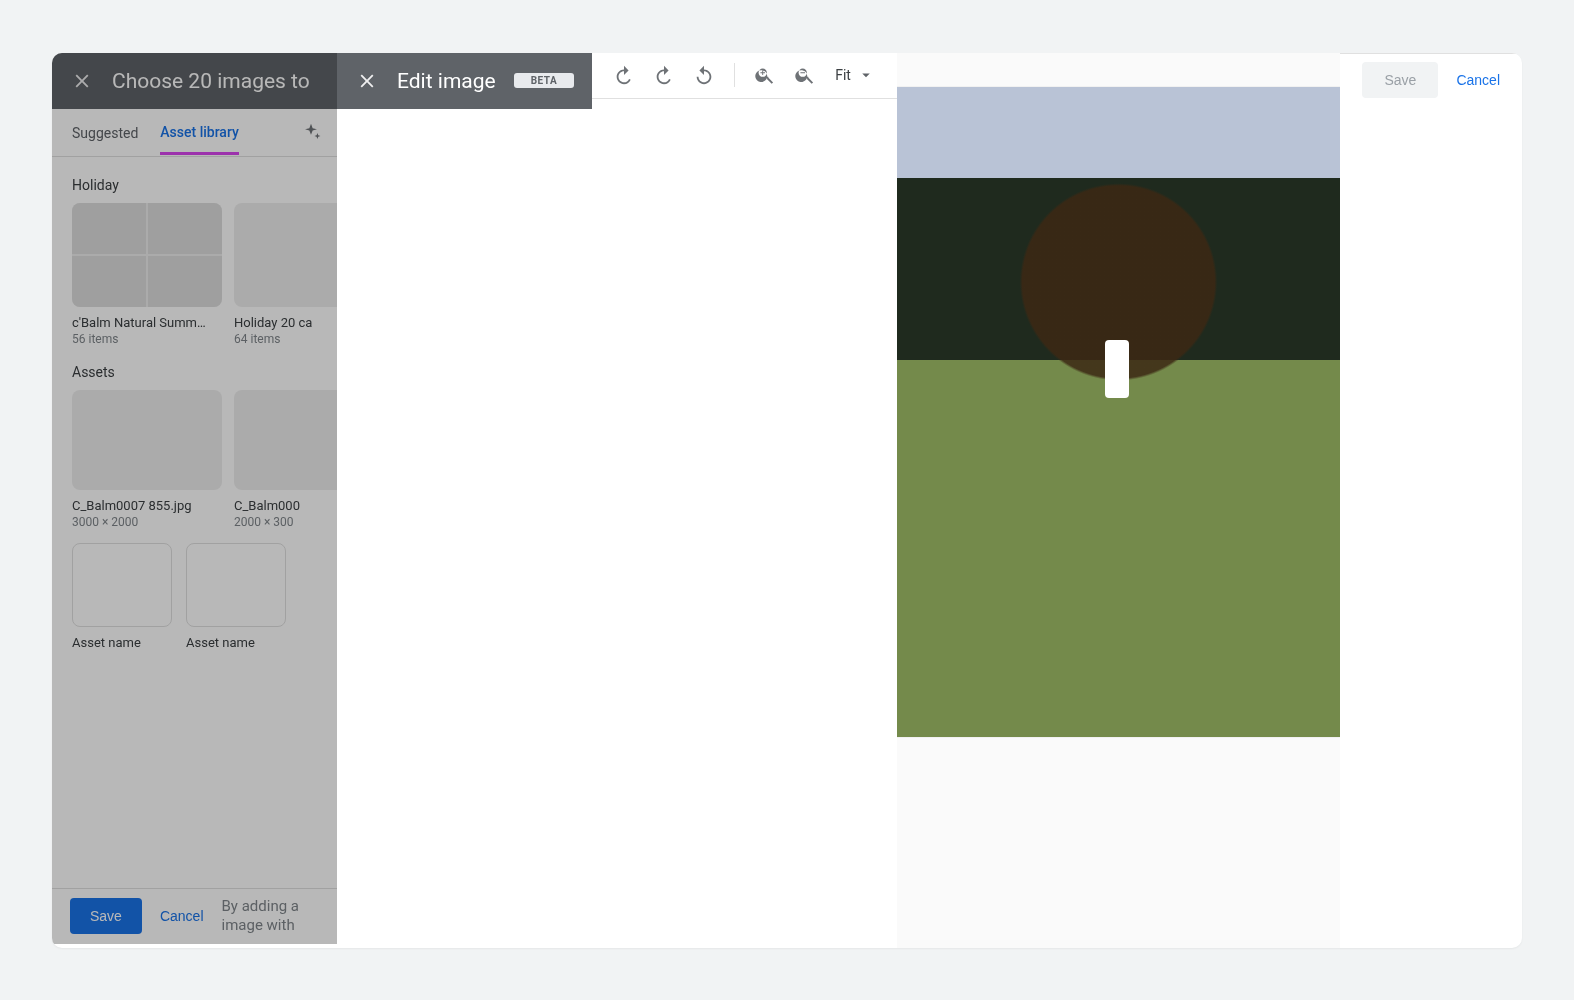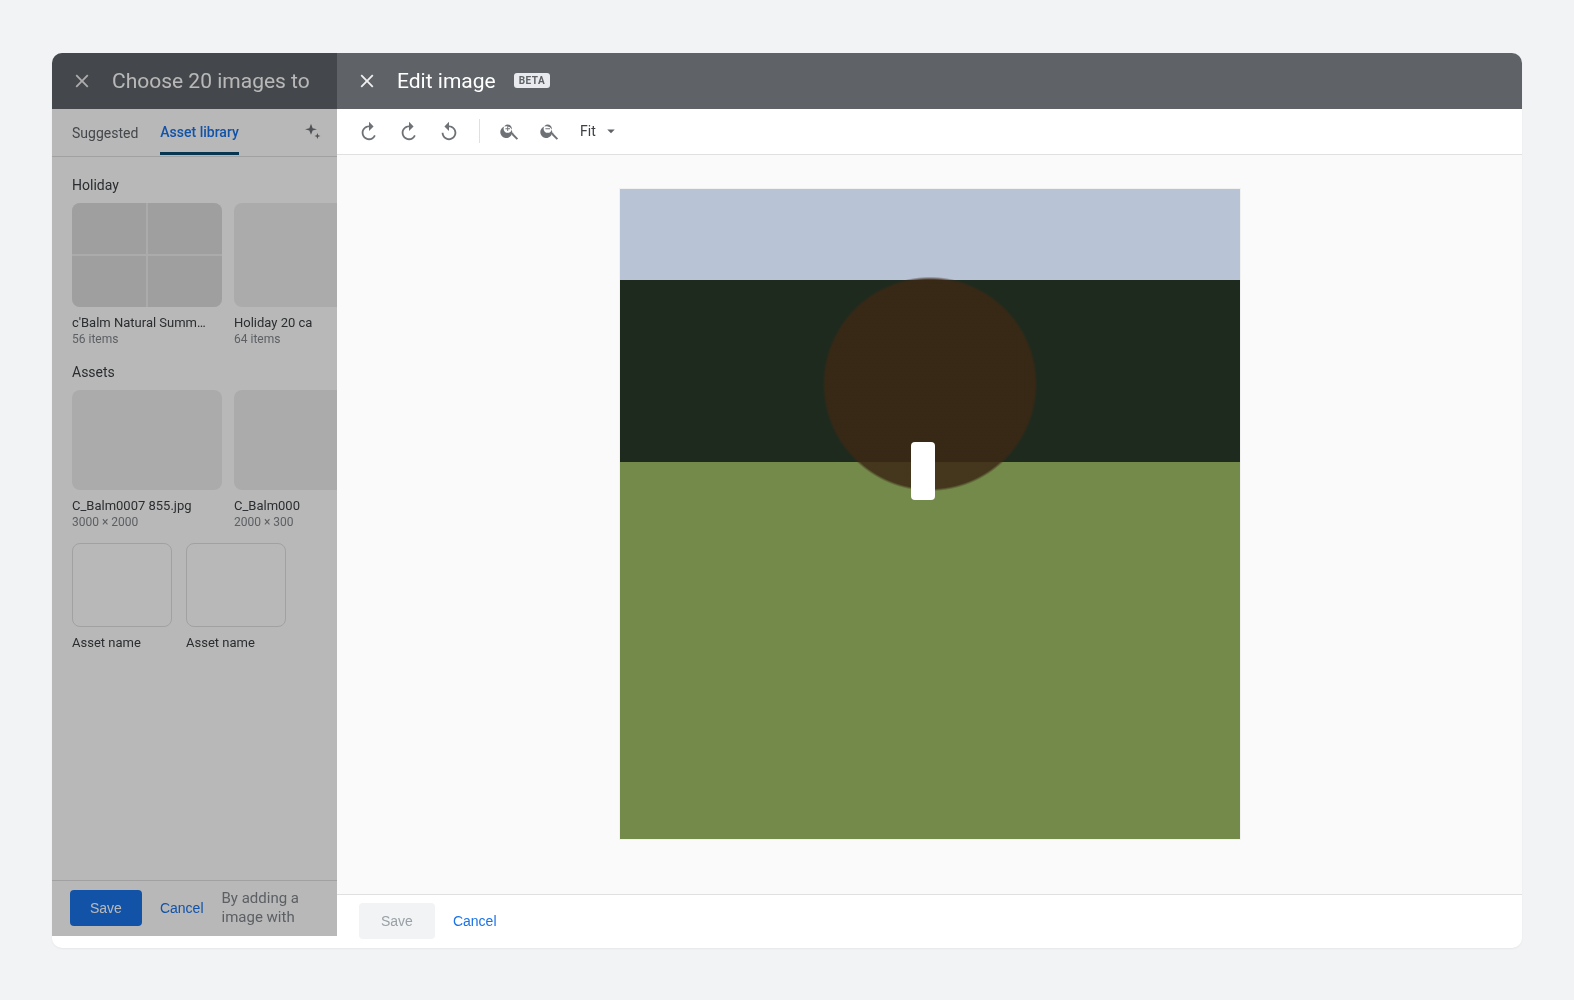--- a/index.html
+++ b/index.html
@@ -7,21 +7,21 @@
   body { background: #f1f3f4; display: flex; align-items: center; justify-content: center; }
 
   .frame {
     width: 1470px; height: 895px; background: #fff; border-radius: 10px; overflow: hidden;
     box-shadow: 0 1px 2px rgba(0,0,0,.05);
     position: relative;
   }
 
   
   .left-panel {
-    position: absolute; left: 0; top: 0; width: 285px; bottom: 12px;
+    position: absolute; left: 0; top: 0; width: 285px; bottom: 4px;
     display: flex; flex-direction: column;
   }
   .left-overlay {
     position: absolute; inset: 0; background: rgba(0,0,0,.28); pointer-events: none;
     z-index: 5;
   }
   .left-header {
     height: 56px; background: #5f6368; display: flex; align-items: center; gap: 18px;
     padding: 0 18px; color: #fff;
   }
@@ -31,21 +31,21 @@
     opacity: .9;
   }
   .icon-btn svg { width: 22px; height: 22px; fill: currentColor; }
   .left-header-title { font-size: 21px; font-weight: 400; white-space: nowrap; }
 
   .left-tabs {
     display: flex; align-items: center; gap: 22px; padding: 14px 20px 0 20px;
     border-bottom: 1px solid #e0e0e0; height: 48px; position: relative;
   }
   .tab { font-size: 14px; color: #5f6368; padding-bottom: 12px; cursor: pointer; }
-  .tab.active { color: #1a73e8; border-bottom: 3px solid #0c4a6e; font-weight: 500; }
+  .tab.active { color: #1a73e8; border-bottom: 3px solid #d946ef; font-weight: 500; }
   .sparkle { position: absolute; right: 14px; top: 12px; color: #5f6368; }
 
   .left-scroll { flex: 1; overflow: hidden; padding: 14px 20px 0 20px; font-size: 14px; color: #202124; }
   .section-title { font-size: 14px; color: #3c4043; margin: 6px 0 10px 0; font-weight: 400; }
 
   .card-row { display: flex; gap: 12px; }
   .folder-card, .asset-card { width: 150px; }
   .folder-card .thumb { width: 150px; height: 104px; border-radius: 8px; background:#eee; overflow:hidden; position:relative;}
   .asset-card .thumb  { width: 150px; height: 100px; border-radius: 8px; background:#eee; overflow:hidden; position:relative;}
   .square-card .thumb { width:100px; height:84px; border-radius:8px; background:#fff; border:1px solid #e0e0e0; overflow:hidden; position:relative;}
@@ -62,28 +62,28 @@
     padding: 0 18px;
   }
   .btn-primary {
     background:#1a73e8; color:#fff; border:none; border-radius:4px; height:36px; padding:0 20px;
     font-size:14px; font-weight:500; cursor:pointer;
   }
   .btn-flat { background:none; border:none; color:#1a73e8; font-size:14px; cursor:pointer; font-weight:500;}
   .left-footer-note { font-size:15px; color:#80868b; line-height:1.3; margin-left:auto; max-width:110px;}
 
   
-  .right-panel { position:absolute; left:285px; right:0; top:0; bottom:0; display:flex; flex-direction:column; }
+  .right-panel { position:absolute; left:285px; right:0; top:0; bottom:0; display:flex; flex-direction:row; }
   .right-header {
     height:56px; background:#5f6368; color:#fff; display:flex; align-items:center; gap:18px; padding:0 18px;
   }
   .right-header-title { font-size:21px; font-weight:400;}
   .beta-badge {
     background:#e8eaed; color:#5f6368; font-size:10px; font-weight:700; letter-spacing:.5px;
-    border-radius:3px; padding:2px 5px;
+    border-radius:3px; padding:2px 17px;
   }
 
   .toolbar {
     height:46px; border-bottom:1px solid #e0e0e0; display:flex; align-items:center; gap:4px;
     padding: 0 14px; color:#5f6368;
   }
   .toolbar .icon-btn { width:36px; height:36px; border-radius:50%; }
   .divider { width:1px; height:24px; background:#e0e0e0; margin:0 8px;}
   .zoom-select { display:flex; align-items:center; gap:6px; color:#3c4043; font-size:14px; padding:0 8px; cursor:pointer;}
   .zoom-select svg { width:18px; height:18px; fill:#5f6368;}

